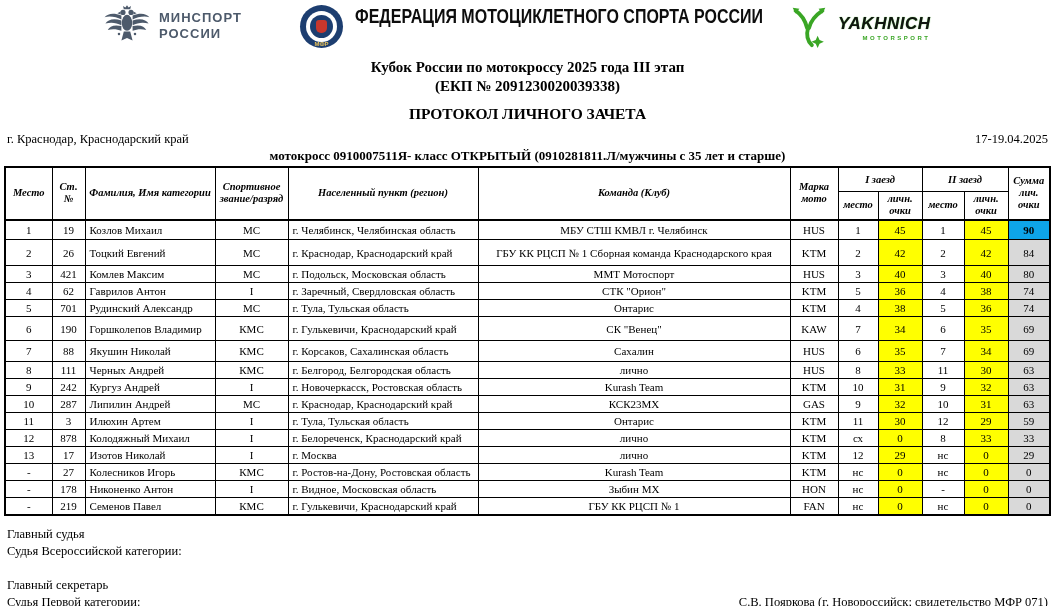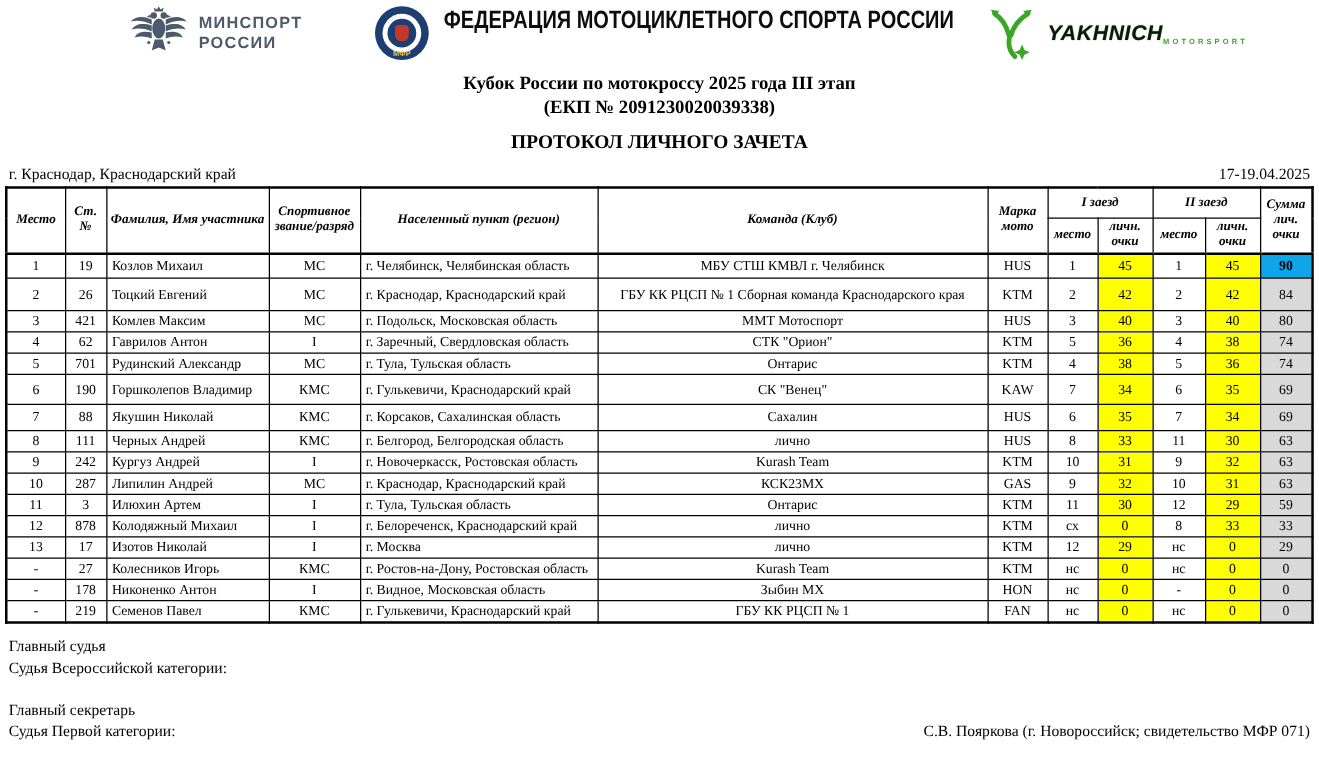--- a/index.html
+++ b/index.html
@@ -29,21 +29,21 @@
     display:flex;align-items:center;justify-content:center;}
   .fmr-core{width:23px;height:23px;border-radius:50%;background:var(--fmr-navy);
     display:flex;align-items:center;justify-content:center;}
   .fmr-glyph{width:11px;height:13px;background:var(--fmr-red);border-radius:3px 3px 5px 5px;}
   .fmr-emblem-label{position:absolute;bottom:1px;left:0;right:0;text-align:center;
     color:#e8c15a;font-size:6px;font-weight:bold;font-family:"Liberation Sans",sans-serif;}
   .fmr-title{font-family:"Liberation Sans",sans-serif;font-weight:bold;font-size:20px;
     color:#0d0d0d;white-space:nowrap;display:inline-block;transform:scaleX(0.8);
     transform-origin:left center;letter-spacing:0;}
   .logo-yakhnich{position:absolute;left:786px;top:4px;display:flex;align-items:center;gap:6px;}
-  .yak-text{display:flex;align-items:flex-end;}
+  .yak-text{display:flex;flex-direction:column;align-items:flex-end;}
   .yak-brand{font-family:"Liberation Sans",sans-serif;font-weight:900;font-style:italic;
     font-size:17px;color:#101510;letter-spacing:.5px;text-shadow:0 0 1px var(--yak-green);}
   .yak-sub{font-family:"Liberation Sans",sans-serif;font-weight:bold;font-size:6px;
     color:var(--yak-green);letter-spacing:2.5px;margin-top:1px;}
   
   .title-block{text-align:center;margin-top:4px;line-height:1.25;}
   .title-line{font-weight:bold;font-size:15px;}
   .protocol-line{font-weight:bold;font-size:15.5px;margin-top:8px;}
   .meta-row{display:flex;justify-content:space-between;align-items:flex-end;
     padding:0 7px;margin-top:9px;font-size:12.5px;}
@@ -140,41 +140,42 @@
     <div class="title-line">Кубок России по мотокроссу 2025 года III этап</div>
     <div class="title-line">(ЕКП № 2091230020039338)</div>
     <div class="protocol-line">ПРОТОКОЛ ЛИЧНОГО ЗАЧЕТА</div>
   </div>
 
   <div class="meta-row">
     <span>г. Краснодар, Краснодарский край</span>
     <span>17-19.04.2025</span>
   </div>
 
+  <div class="class-line">мотокросс 0910007511Я- класс ОТКРЫТЫЙ (0910281811.Л/мужчины с 35 лет и старше)</div>
 
   <table class="results">
     <colgroup>
       <col style="width:47px">
         <col style="width:33px">
         <col style="width:130px">
       <col style="width:73px">
         <col style="width:190px">
         <col style="width:312px">
       <col style="width:48px">
         <col style="width:40px">
         <col style="width:44px">
       <col style="width:42px">
         <col style="width:44px">
         <col style="width:42px">
     </colgroup>
     <thead>
       <tr>
         <th rowspan="2">Место</th>
         <th rowspan="2">Ст. №</th>
-        <th rowspan="2">Фамилия, Имя участника</th>
+        <th rowspan="2">Фамилия, Имя категории</th>
         <th rowspan="2">Спортивное звание/разряд</th>
         <th rowspan="2">Населенный пункт (регион)</th>
         <th rowspan="2">Команда (Клуб)</th>
         <th rowspan="2">Марка мото</th>
         <th colspan="2">I заезд</th>
         <th colspan="2">II заезд</th>
         <th rowspan="2">Сумма лич. очки</th>
       </tr>
       <tr>
         <th>место</th>

